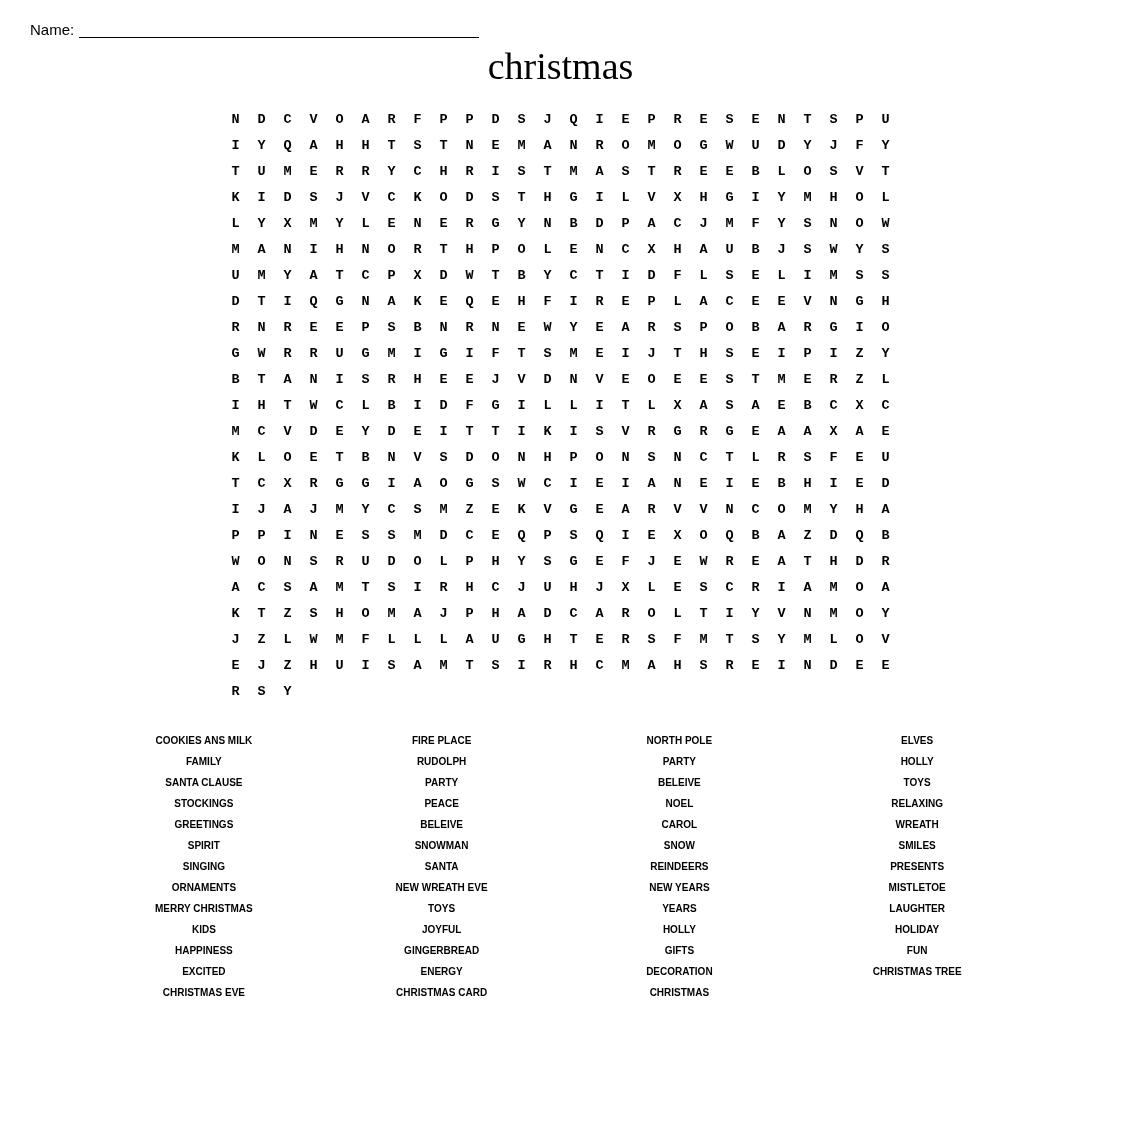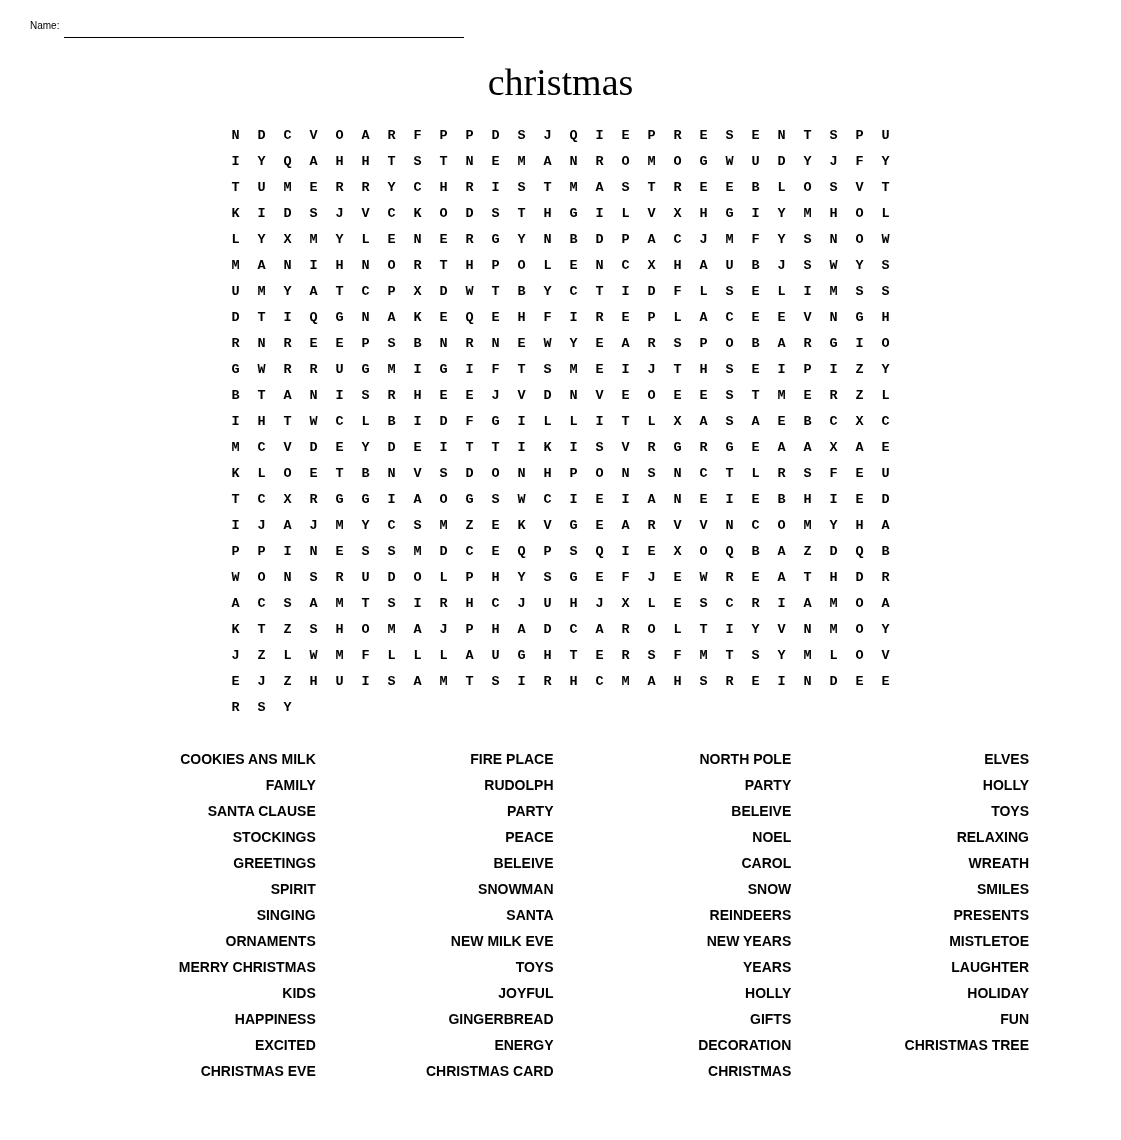--- a/index.html
+++ b/index.html
@@ -6,22 +6,23 @@
     body {
       background: #fff;
       font-family: Arial, sans-serif;
       width: 1121px;
       min-height: 1140px;
       padding: 20px 30px;
       color: #000;
     }
     .name-line {
       display: flex;
-      margin-bottom: 22px;
-      font-size: 10px;
+      align-items: center;
+      margin-bottom: 6px;
+      font-size: 15px;
     }
     .name-line .underline {
       display: inline-block;
       width: 400px;
       border-bottom: 1px solid #000;
       margin-left: 5px;
       height: 18px;
     }
     .title {
       text-align: center;
@@ -52,22 +53,22 @@
       font-family: 'Courier New', monospace;
       color: #000;
     }
     .word-list {
       display: grid;
       grid-template-columns: repeat(4, 1fr);
       gap: 4px 10px;
       padding: 0 60px;
     }
     .word-item {
-      text-align: right;
-      font-size: 14px;
+      text-align: center;
+      font-size: 10px;
       font-weight: bold;
       padding: 3px 2px;
       font-family: Arial, sans-serif;
     }
   </style>
 </head>
 <body>
 
 <div class="name-line">
   <span>Name:</span>
@@ -679,21 +680,21 @@
     <div class="word-item">WREATH</div>
     <div class="word-item">SPIRIT</div>
     <div class="word-item">SNOWMAN</div>
     <div class="word-item">SNOW</div>
     <div class="word-item">SMILES</div>
     <div class="word-item">SINGING</div>
     <div class="word-item">SANTA</div>
     <div class="word-item">REINDEERS</div>
     <div class="word-item">PRESENTS</div>
     <div class="word-item">ORNAMENTS</div>
-    <div class="word-item">NEW MILK EVE</div>
+    <div class="word-item">NEW WREATH EVE</div>
     <div class="word-item">NEW YEARS</div>
     <div class="word-item">MISTLETOE</div>
     <div class="word-item">MERRY CHRISTMAS</div>
     <div class="word-item">TOYS</div>
     <div class="word-item">YEARS</div>
     <div class="word-item">LAUGHTER</div>
     <div class="word-item">KIDS</div>
     <div class="word-item">JOYFUL</div>
     <div class="word-item">HOLLY</div>
     <div class="word-item">HOLIDAY</div>

